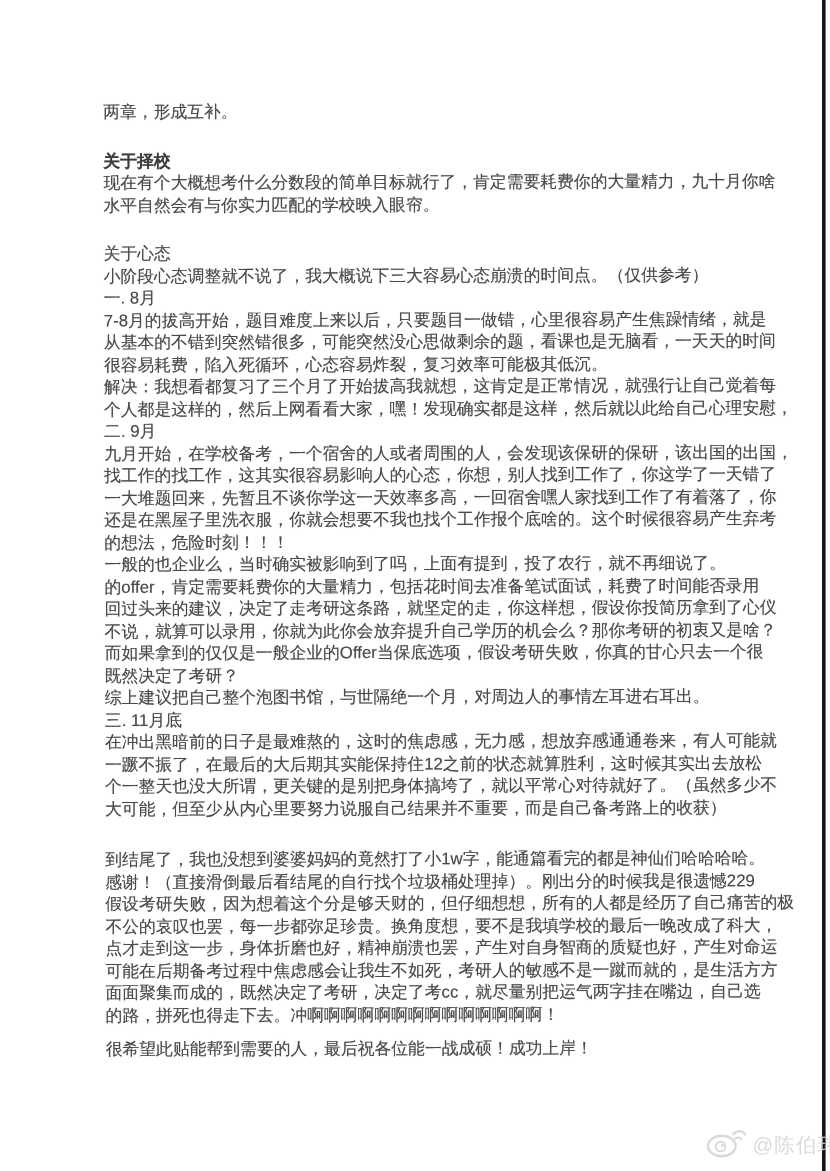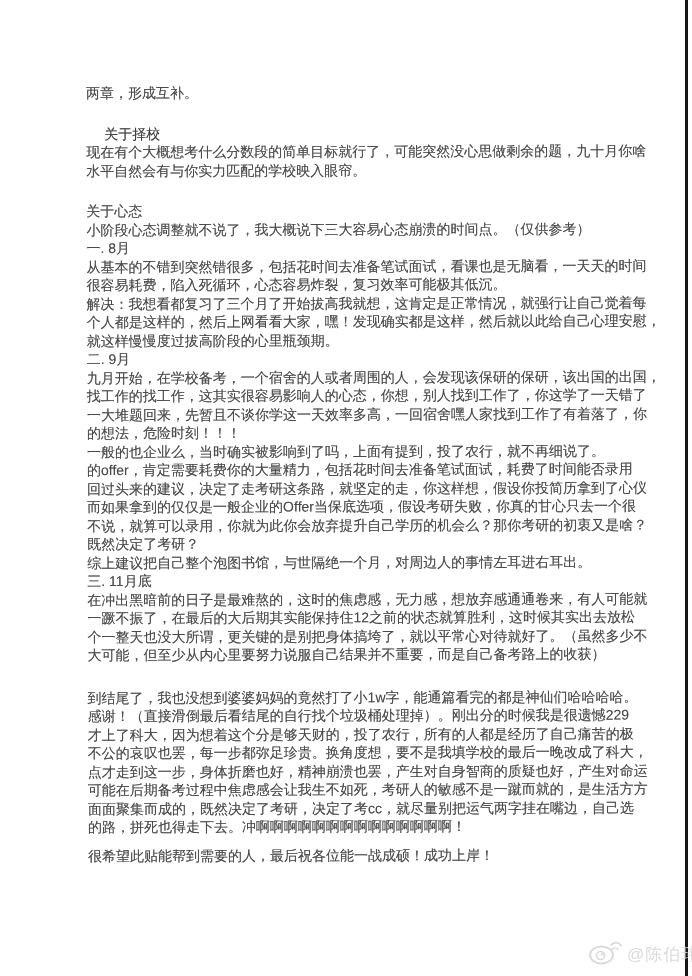--- a/index.html
+++ b/index.html
@@ -22,23 +22,22 @@
     line-height:18.5px;
     transform:rotate(-0.15deg);
     transform-origin:top left;
   }
   .line{
     white-space:nowrap;
     height:18.5px;
     text-shadow:0 0 0.6px rgba(90,90,90,0.55);
   }
   .line.bold{
-    font-weight:normal;
+    font-weight:bold;
     color:var(--heading-color,#3c3c3c);
-    margin-left:18px;
   }
   .gap{width:100%;}
   .edge-line{
     position:absolute;
     left:685px;top:0;
     width:3px;height:976px;
     background:var(--edge-color,#151515);
   }
   .watermark{
     position:absolute;
@@ -53,52 +52,53 @@
 </style>
 </head>
 <body style="background: rgb(255, 255, 255);">
 
 <div class="page">
 
   <div id="doc" class="doc">
       <div class="line">两章，形成互补。</div>
       <div class="gap" style="height: 22px;"></div>
       <div class="line bold">关于择校</div>
-      <div class="line">现在有个大概想考什么分数段的简单目标就行了，可能突然没心思做剩余的题，九十月你啥</div>
+      <div class="line">现在有个大概想考什么分数段的简单目标就行了，肯定需要耗费你的大量精力，九十月你啥</div>
       <div class="line">水平自然会有与你实力匹配的学校映入眼帘。</div>
       <div class="gap" style="height: 22px;"></div>
       <div class="line">关于心态</div>
       <div class="line">小阶段心态调整就不说了，我大概说下三大容易心态崩溃的时间点。（仅供参考）</div>
       <div class="line">一. 8月</div>
-      <div class="line">从基本的不错到突然错很多，包括花时间去准备笔试面试，看课也是无脑看，一天天的时间</div>
+      <div class="line">7-8月的拔高开始，题目难度上来以后，只要题目一做错，心里很容易产生焦躁情绪，就是</div>
+      <div class="line">从基本的不错到突然错很多，可能突然没心思做剩余的题，看课也是无脑看，一天天的时间</div>
       <div class="line">很容易耗费，陷入死循环，心态容易炸裂，复习效率可能极其低沉。</div>
       <div class="line">解决：我想看都复习了三个月了开始拔高我就想，这肯定是正常情况，就强行让自己觉着每</div>
       <div class="line">个人都是这样的，然后上网看看大家，嘿！发现确实都是这样，然后就以此给自己心理安慰，</div>
-      <div class="line">就这样慢慢度过拔高阶段的心里瓶颈期。</div>
       <div class="line">二. 9月</div>
       <div class="line">九月开始，在学校备考，一个宿舍的人或者周围的人，会发现该保研的保研，该出国的出国，</div>
       <div class="line">找工作的找工作，这其实很容易影响人的心态，你想，别人找到工作了，你这学了一天错了</div>
       <div class="line">一大堆题回来，先暂且不谈你学这一天效率多高，一回宿舍嘿人家找到工作了有着落了，你</div>
+      <div class="line">还是在黑屋子里洗衣服，你就会想要不我也找个工作报个底啥的。这个时候很容易产生弃考</div>
       <div class="line">的想法，危险时刻！！！</div>
       <div class="line">一般的也企业么，当时确实被影响到了吗，上面有提到，投了农行，就不再细说了。</div>
       <div class="line">的offer，肯定需要耗费你的大量精力，包括花时间去准备笔试面试，耗费了时间能否录用</div>
       <div class="line">回过头来的建议，决定了走考研这条路，就坚定的走，你这样想，假设你投简历拿到了心仪</div>
+      <div class="line">不说，就算可以录用，你就为此你会放弃提升自己学历的机会么？那你考研的初衷又是啥？</div>
       <div class="line">而如果拿到的仅仅是一般企业的Offer当保底选项，假设考研失败，你真的甘心只去一个很</div>
-      <div class="line">不说，就算可以录用，你就为此你会放弃提升自己学历的机会么？那你考研的初衷又是啥？</div>
       <div class="line">既然决定了考研？</div>
       <div class="line">综上建议把自己整个泡图书馆，与世隔绝一个月，对周边人的事情左耳进右耳出。</div>
       <div class="line">三. 11月底</div>
       <div class="line">在冲出黑暗前的日子是最难熬的，这时的焦虑感，无力感，想放弃感通通卷来，有人可能就</div>
       <div class="line">一蹶不振了，在最后的大后期其实能保持住12之前的状态就算胜利，这时候其实出去放松</div>
       <div class="line">个一整天也没大所谓，更关键的是别把身体搞垮了，就以平常心对待就好了。（虽然多少不</div>
       <div class="line">大可能，但至少从内心里要努力说服自己结果并不重要，而是自己备考路上的收获）</div>
       <div class="gap" style="height: 24px;"></div>
       <div class="line">到结尾了，我也没想到婆婆妈妈的竟然打了小1w字，能通篇看完的都是神仙们哈哈哈哈。</div>
       <div class="line">感谢！（直接滑倒最后看结尾的自行找个垃圾桶处理掉）。刚出分的时候我是很遗憾229</div>
-      <div class="line">才上了科大，因为想着这个分是够天财的，投了农行，所有的人都是经历了自己痛苦的极</div>
+      <div class="line">假设考研失败，因为想着这个分是够天财的，但仔细想想，所有的人都是经历了自己痛苦的极</div>
       <div class="line">不公的哀叹也罢，每一步都弥足珍贵。换角度想，要不是我填学校的最后一晚改成了科大，</div>
       <div class="line">点才走到这一步，身体折磨也好，精神崩溃也罢，产生对自身智商的质疑也好，产生对命运</div>
       <div class="line">可能在后期备考过程中焦虑感会让我生不如死，考研人的敏感不是一蹴而就的，是生活方方</div>
       <div class="line">面面聚集而成的，既然决定了考研，决定了考cc，就尽量别把运气两字挂在嘴边，自己选</div>
       <div class="line">的路，拼死也得走下去。冲啊啊啊啊啊啊啊啊啊啊啊啊啊啊！</div>
       <div class="gap" style="height: 10px;"></div>
       <div class="line">很希望此贴能帮到需要的人，最后祝各位能一战成硕！成功上岸！</div>
     </div>
 
   <div class="edge-line"></div>

